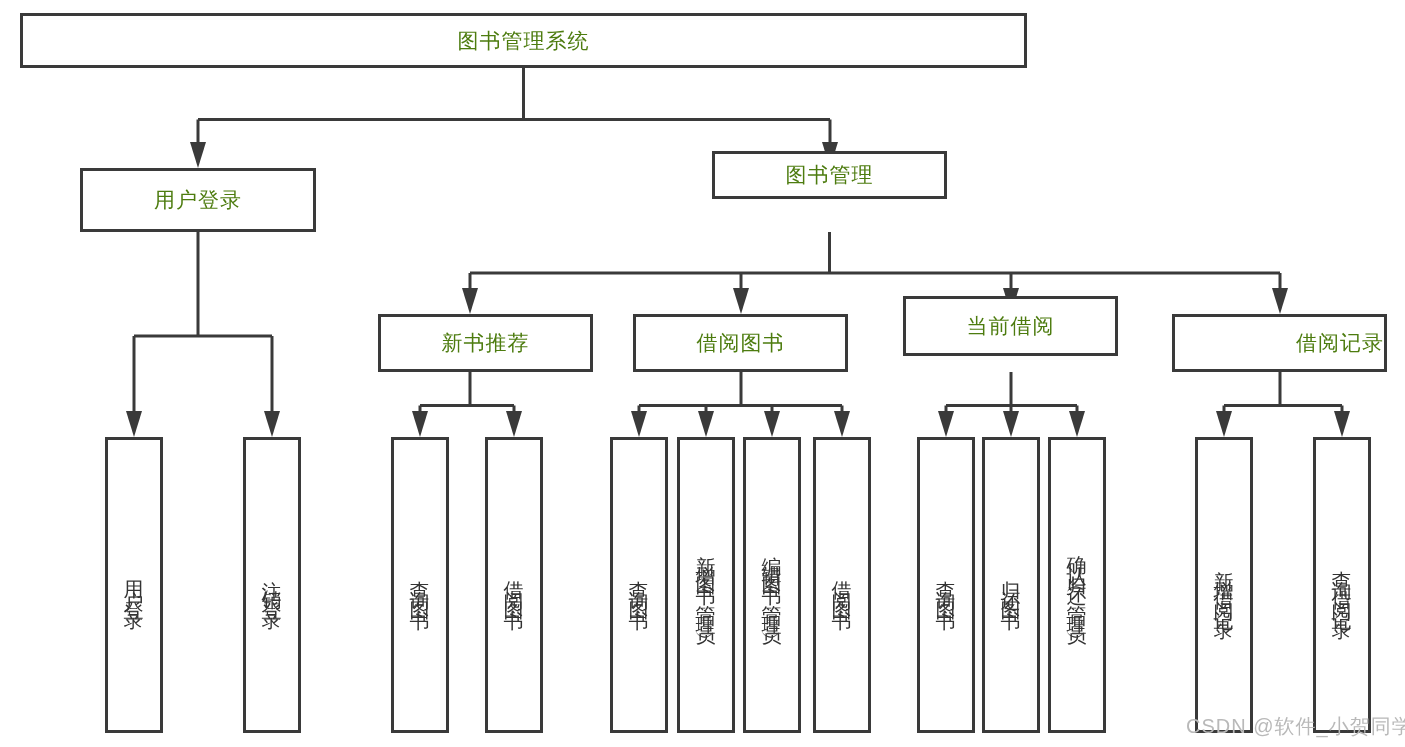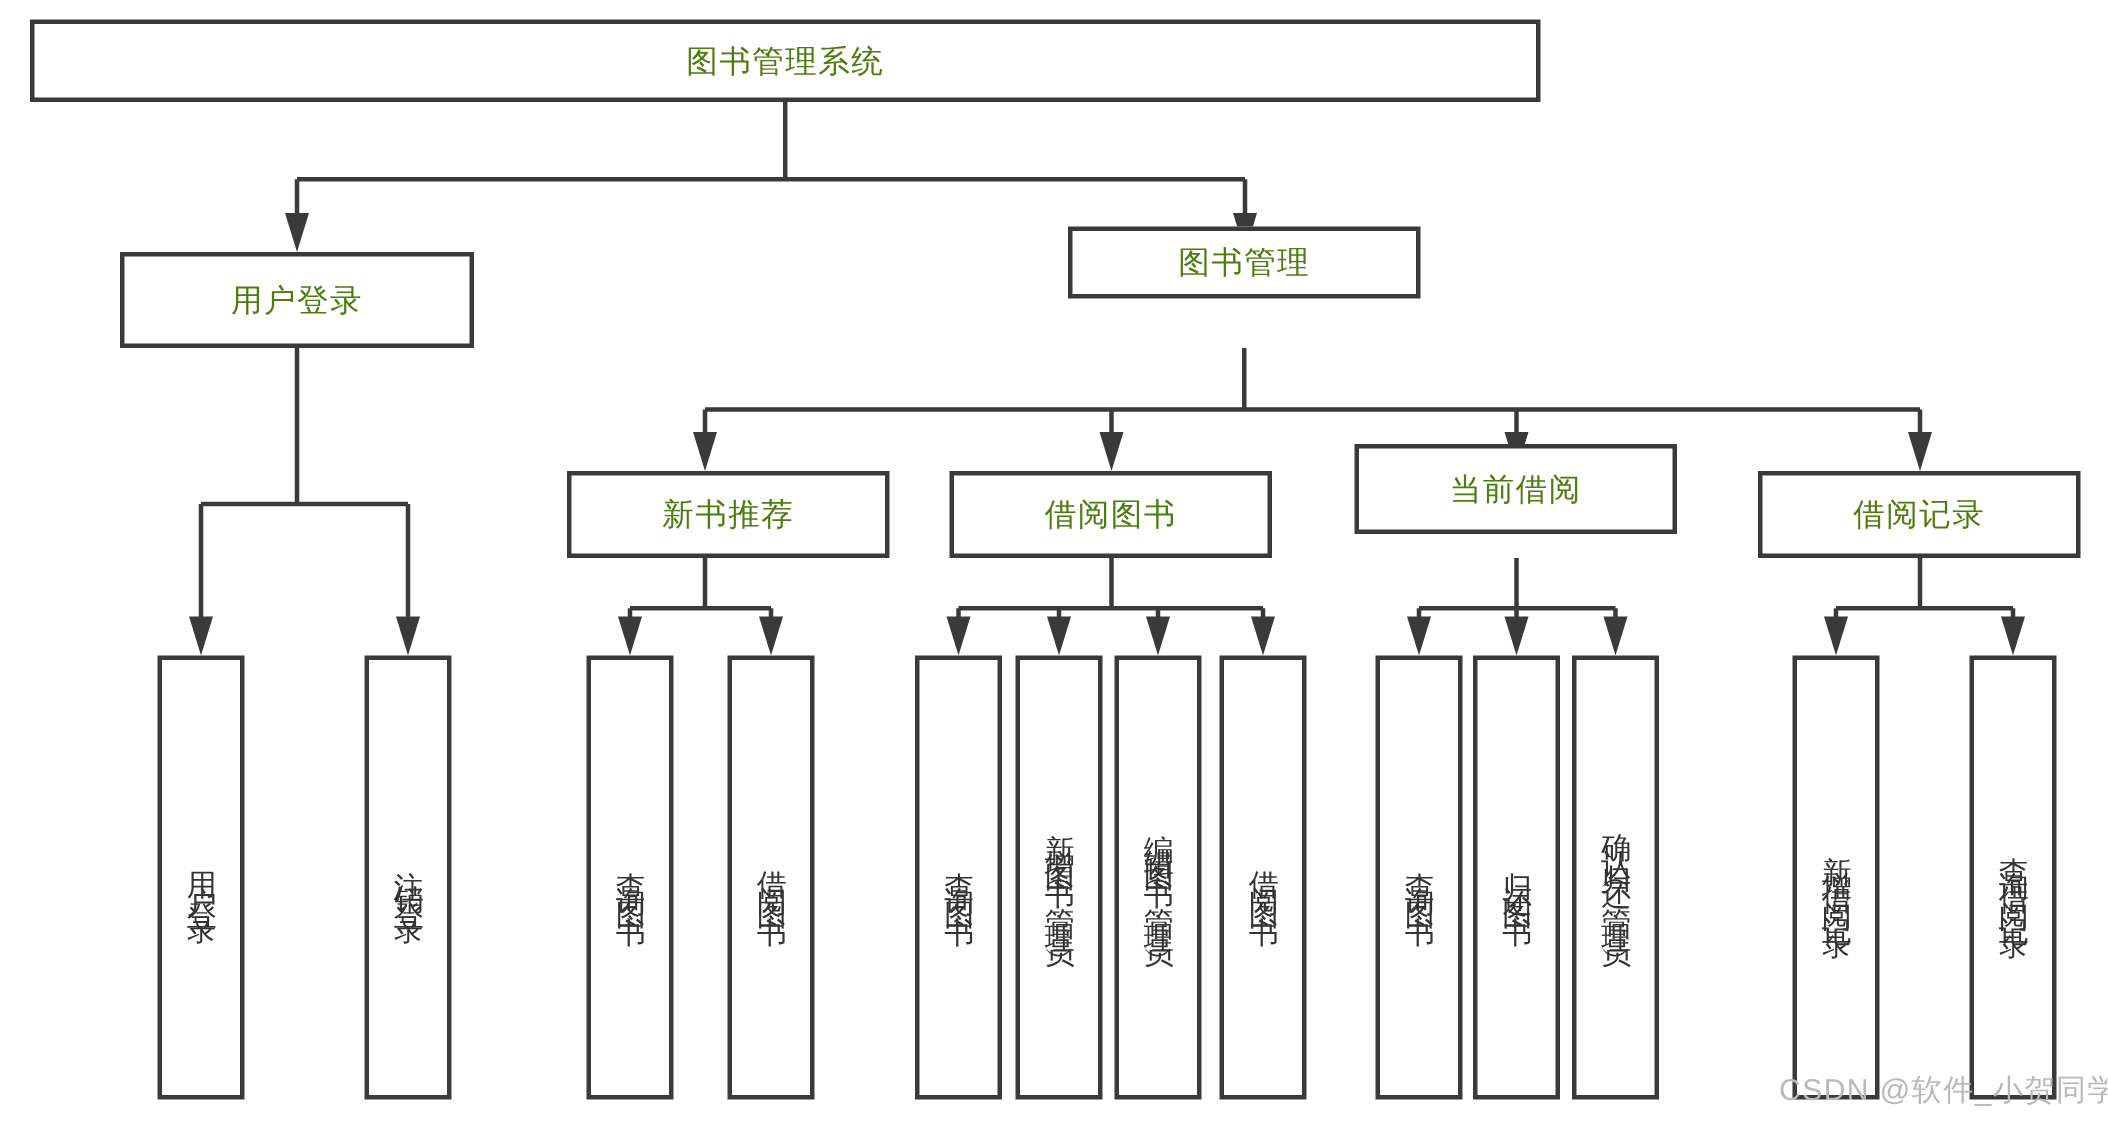--- a/index.html
+++ b/index.html
@@ -135,21 +135,21 @@
 
   <div class="box" style="left:362px; top:314px; width:215px; height:58px;margin-left:16px;">
     <span>新书推荐</span>
   </div>
   <div class="box" style="left:633px; top:314px; width:215px; height:58px;">
     <span>借阅图书</span>
   </div>
   <div class="box" style="left:903px; top:296px; width:215px; height:60px;text-align:right;">
     <span>当前借阅</span>
   </div>
-  <div class="box" style="left:1172px; top:314px; width:215px; height:58px;">
+  <div class="box" style="left:1172px; top:314px; width:215px; height:58px;justify-content:flex-end;">
     <span>借阅记录</span>
   </div>
 
   <div class="leaf" style="left:105px;">
     <span>用户登录</span>
   </div>
   <div class="leaf" style="left:243px;">
     <span>注销登录</span>
   </div>
 

